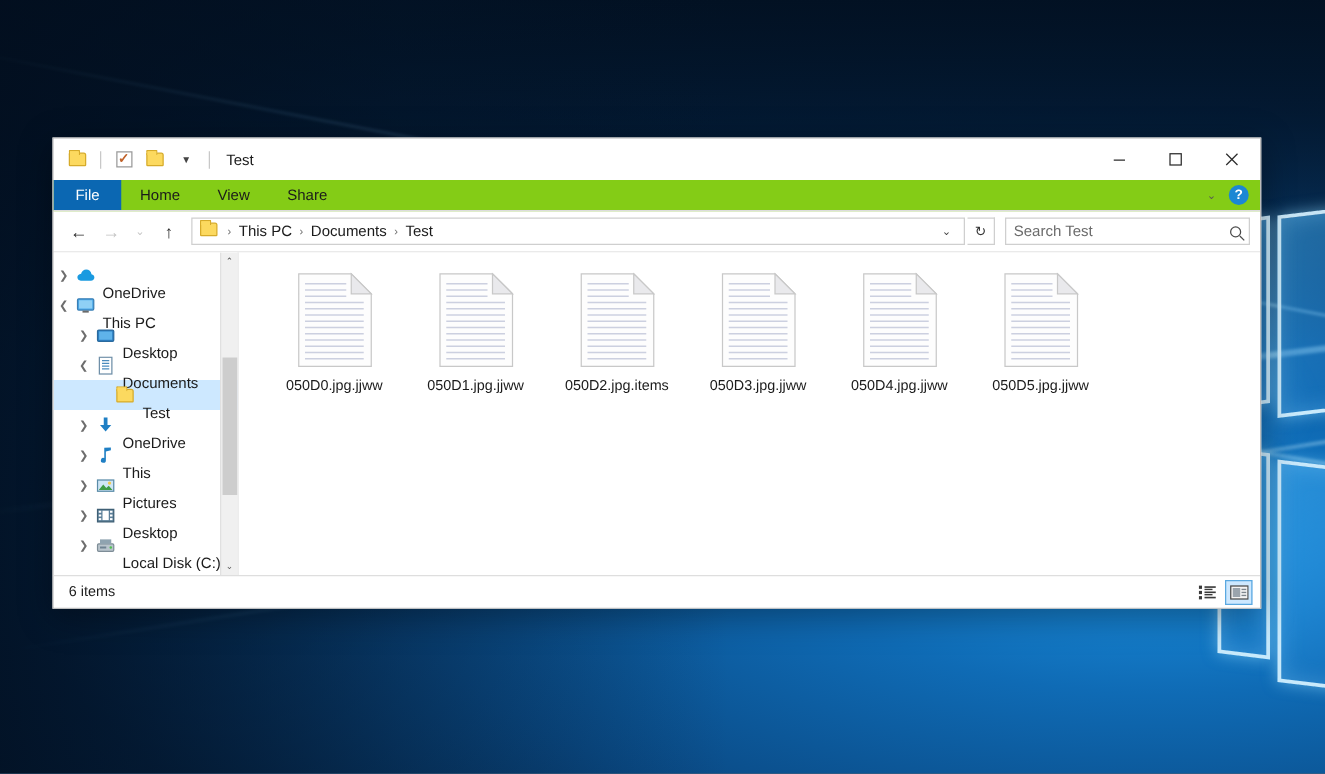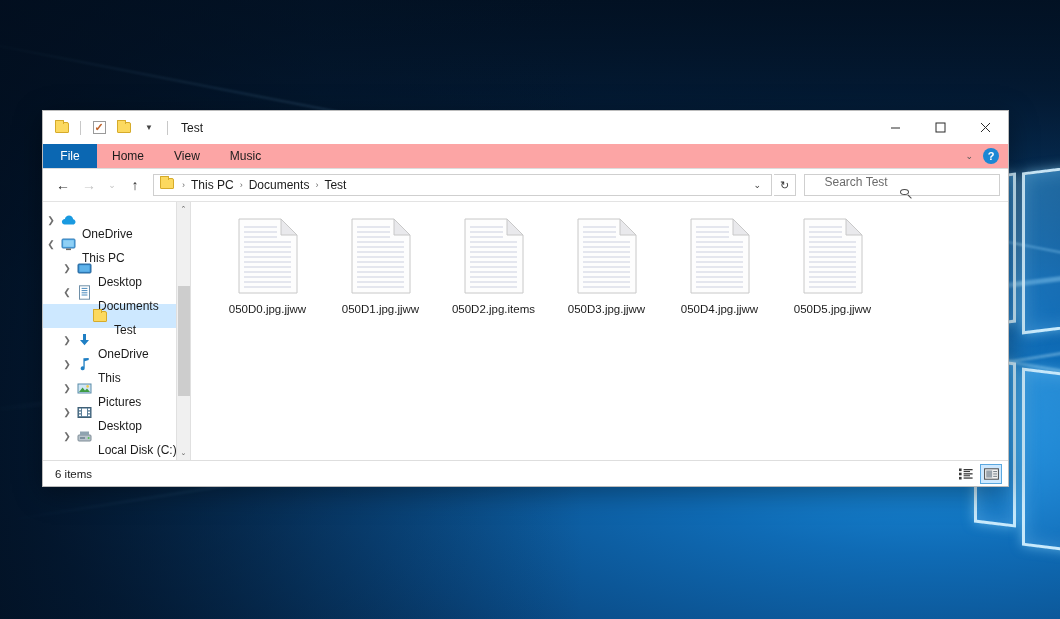--- a/index.html
+++ b/index.html
@@ -106,21 +106,21 @@
   .win-controls { position: absolute; right: 0; top: 0; height: 33px; display: flex; }
   .wc {
     width: 45px; height: 33px;
     display: flex; align-items: center; justify-content: center;
     color: #2b2b2b;
   }
 
   
   .ribbon {
     height: 25px; flex: 0 0 25px;
-    background: #fca5a5;
+    background: #84cc16;
     border-bottom: 1px solid #dcdcdc;
     display: flex; align-items: stretch; position: relative;
   }
   .tab-file {
     width: 54px; background: #0b67b2; color: #fff;
     display: flex; align-items: center; justify-content: center;
     font-size: 12px;
   }
   .tab {
     padding: 0 15px; display: flex; align-items: center;
@@ -159,21 +159,21 @@
   .crumb-sep { font-size: 9px; color: #6d6d6d; padding: 0 3px; }
   .crumb-drop { margin-left: auto; font-size: 9px; color: #3b3b3b; padding: 0 6px; }
   .refresh-btn {
     width: 22px; height: 22px; border: 1px solid #cfcfcf; border-left: none;
     display: flex; align-items: center; justify-content: center;
     font-size: 11px; color: #333; background: #fff;
   }
   .searchbox {
     width: 196px; height: 22px; margin-left: 6px;
     border: 1px solid #cfcfcf; background: #fff;
-    display: flex; align-items: center; padding: 0 6px; flex-direction: column;
+    display: flex; align-items: center; padding: 0 6px;
   }
   .search-input {
     flex: 1; border: none; outline: none;
     font-size: 12px; font-family: "Liberation Sans", sans-serif;
     color: #555; background: transparent;
   }
   .search-input::placeholder { color: #6b6b6b; }
   .mag {
     width: 9px; height: 9px; border: 1.4px solid #4a4a4a; border-radius: 50%;
     position: relative; margin-left: 4px;
@@ -313,21 +313,21 @@
               <line x1="10" y1="1" x2="1" y2="10" stroke="currentColor" stroke-width="1"></line>
             </svg>
         </div>
       </div>
     </div>
 
     <div class="ribbon">
       <div class="tab-file">File</div>
       <div class="tab">Home</div>
       <div class="tab">View</div>
-      <div class="tab">Music</div>
+      <div class="tab">Share</div>
       <div class="ribbon-right">
         <span class="ribbon-chev">⌄</span>
         <span class="help-btn">?</span>
       </div>
     </div>
 
     <div class="addressbar">
       <div class="nav-btn">←</div>
       <div class="nav-btn disabled">→</div>
       <div class="nav-btn small disabled">⌄</div>

